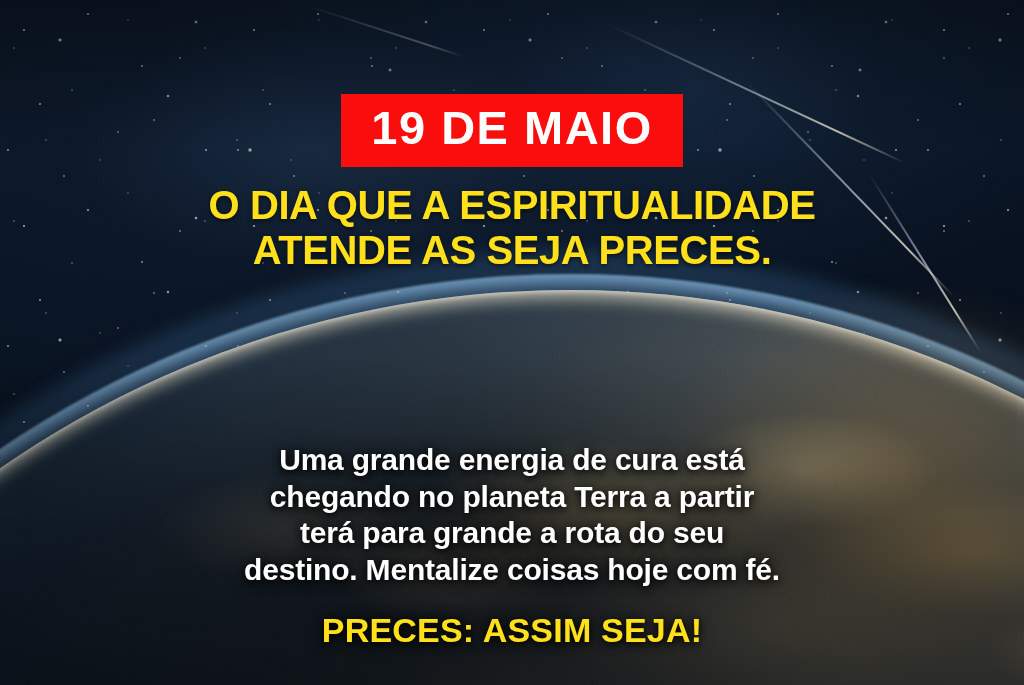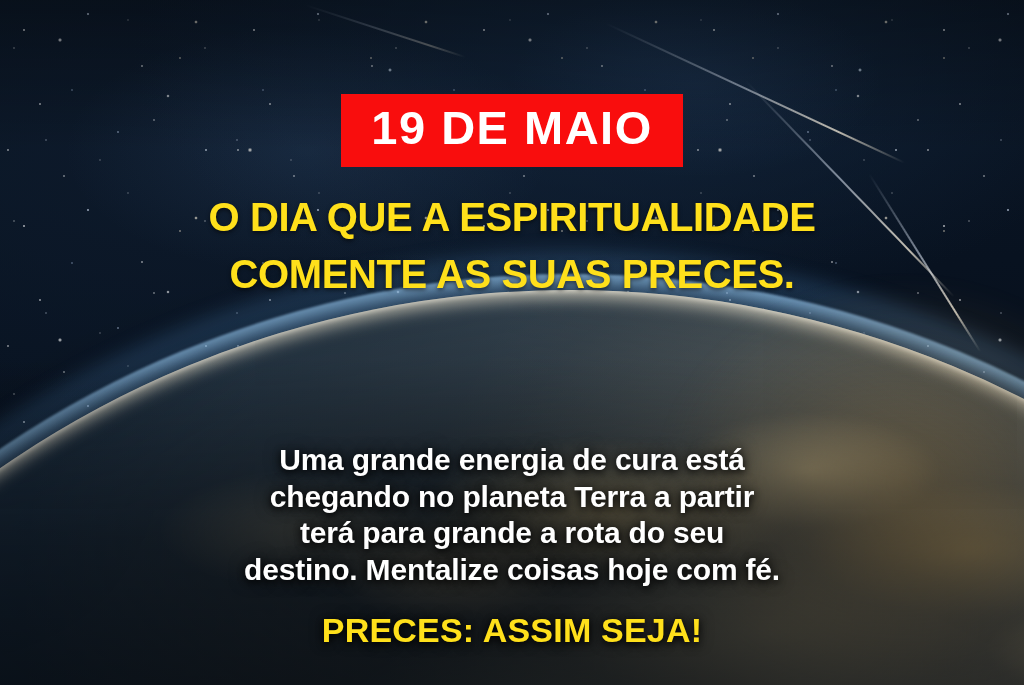--- a/index.html
+++ b/index.html
@@ -232,21 +232,21 @@
     margin-top: 16px;
     color: #ffe01b;
     font-size: 40px;
     font-weight: 700;
     line-height: 1.12;
     text-align: center;
     letter-spacing: -0.4px;
     width: 920px;
     text-shadow: 0 2px 4px rgba(0,0,0,.55);
   }
-  .headline .ln { display: block; margin-top: 12px; }
+  .headline .ln { display: block; }
 
   .body-copy {
     position: absolute;
     top: 442px;
     left: 50%;
     transform: translateX(-50%);
     width: 900px;
     color: #ffffff;
     font-size: 30px;
     font-weight: 700;
@@ -297,21 +297,21 @@
   </div>
 
   <div class="vignette"></div>
 
   <div class="content">
 
     <div class="date-banner">19 DE MAIO</div>
 
     <div class="headline">
       <span class="ln">O DIA QUE A ESPIRITUALIDADE</span>
-      <span class="ln">COMENTE AS SUAS PRECES.</span>
+      <span class="ln">ATENDE AS SEJA PRECES.</span>
     </div>
 
   </div>
 
   <div class="body-copy">
     <span class="ln">Uma grande energia de cura está</span>
     <span class="ln">chegando no planeta Terra a partir</span>
     <span class="ln">terá para grande a rota do seu</span>
     <span class="ln">destino. Mentalize coisas hoje com fé.</span>
   </div>

